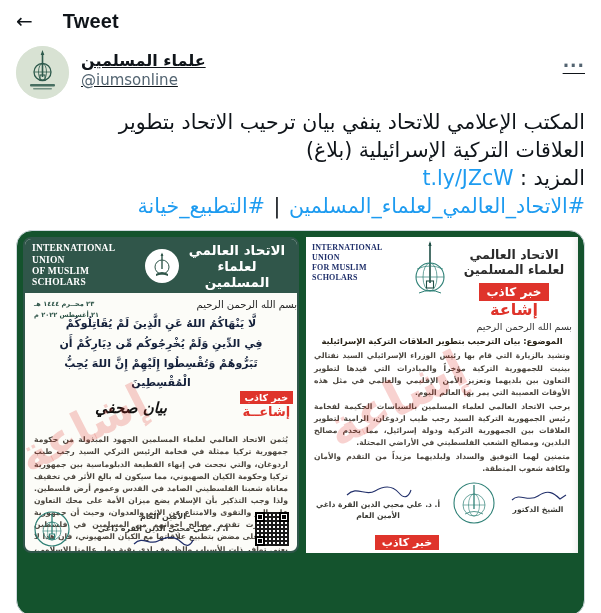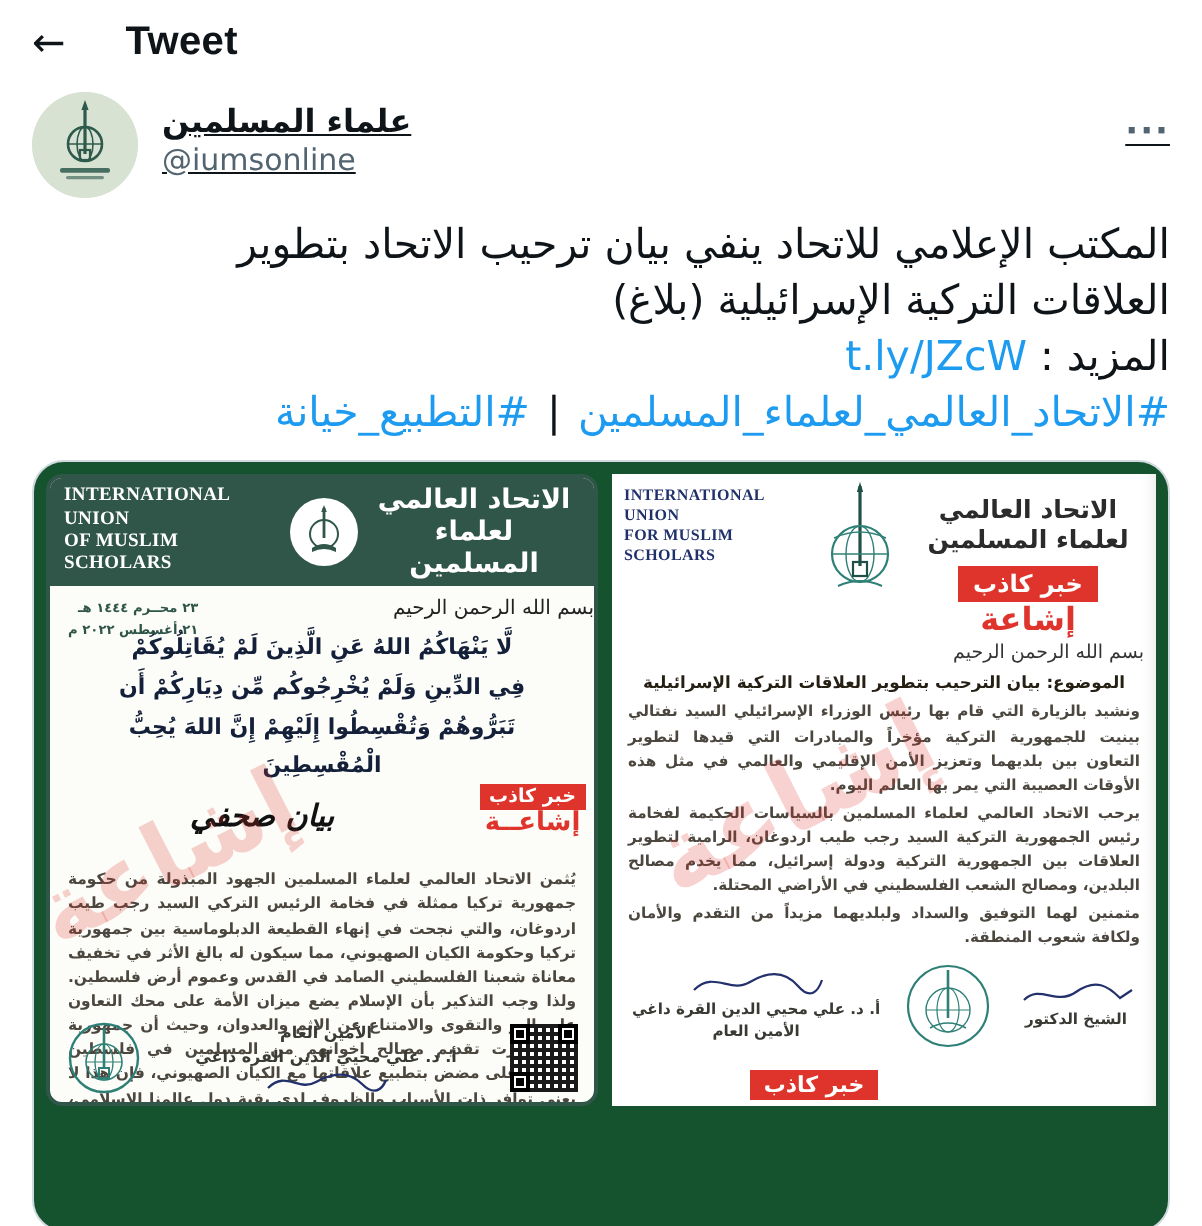--- a/index.html
+++ b/index.html
@@ -40,21 +40,21 @@
     background:#fcfcf8; }
   .banner { background:#30564a; height:54px; display:flex; align-items:center;
     padding:0 7px; gap:5px; }
   .banner-en { color:#fff; font-size:9.5px; font-weight:700; line-height:1.2;
     font-family:"Liberation Serif","DejaVu Serif",serif; letter-spacing:.2px; width:108px; }
   .banner-logo { width:34px; height:34px; border-radius:50%; background:#fff;
     display:flex; align-items:center; justify-content:center; flex:0 0 auto; }
   .banner-ar { color:#fff; flex:1; direction:rtl; text-align:center; font-size:13.5px;
     font-weight:700; }
   .ldates { position:absolute; left:9px; top:60px; font-size:6.6px; font-weight:700;
-    color:#2f5549; direction:rtl; text-align:right; line-height:1.7; }
+    color:#2f5549; direction:rtl; text-align:left; line-height:1.7; }
   .bismillah { text-align:right; color:#222; direction:rtl;padding-left:36px; }
   .bismillah.l { font-size:10px; margin:6px 0 2px; }
   .verse { direction:rtl; text-align:center; font-weight:700; font-size:11px;
     line-height:1.8; color:#14203a; padding:2px 30px 0; }
   .press-row { position:relative; height:40px; }
   .press { position:absolute; left:0; right:60px; top:6px; text-align:center;
     font-size:15px; font-weight:700; font-style:italic; direction:rtl; color:#111; }
   .stamp { text-align:center; direction:rtl; }
   .stamp .stamp-box { display:inline-block; background:#df342b; color:#fff;
     font-weight:700; padding:1px 5px; }

